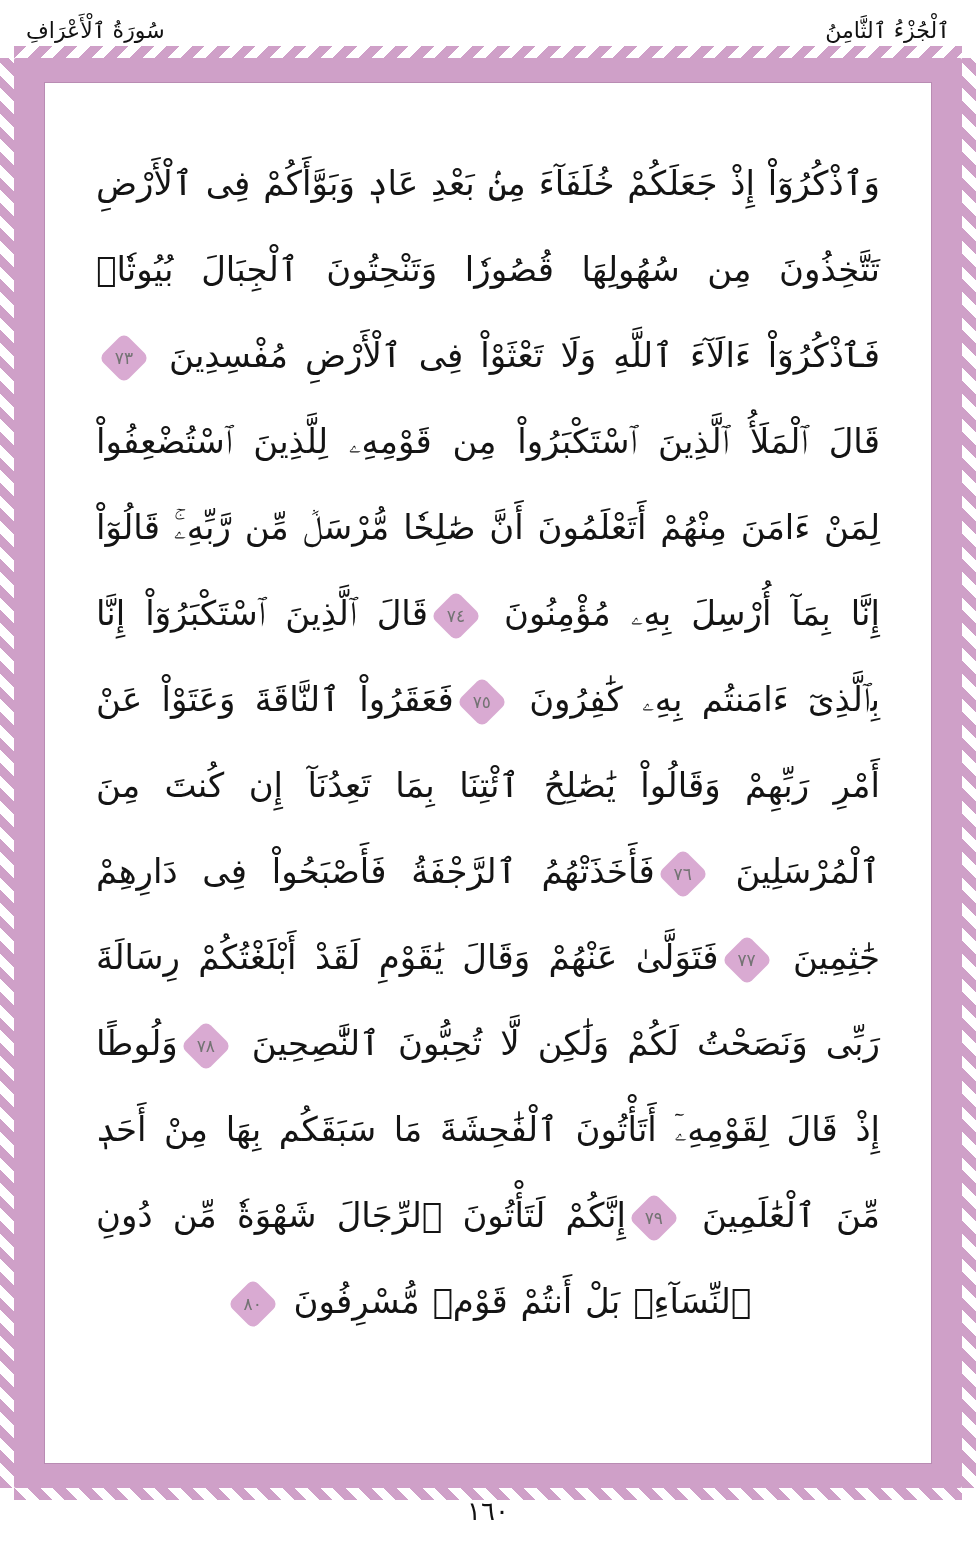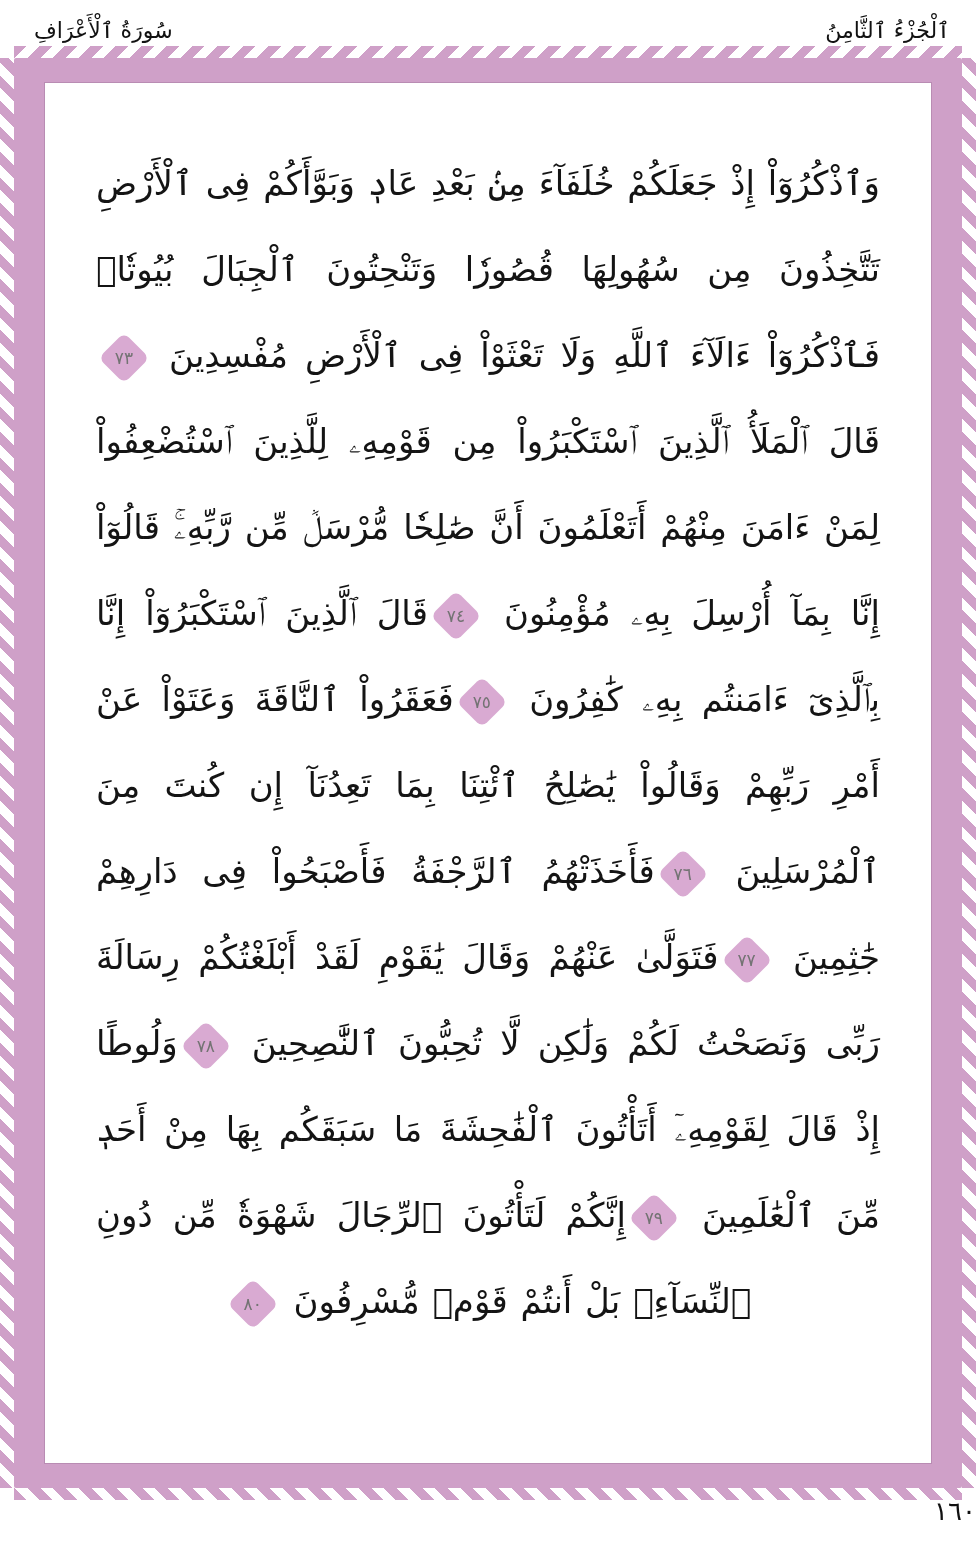--- a/index.html
+++ b/index.html
@@ -30,21 +30,21 @@
     box-sizing: border-box;
   }
   .header-item {
     font-size: 22px;
     color: #111111;
     font-family: "DejaVu Sans", "Liberation Sans", sans-serif;
     white-space: nowrap;
     letter-spacing: 0px;
   }
   .header-juz { direction: rtl; }
-  .header-sura { direction: rtl; margin-left: 8px; }
+  .header-sura { direction: rtl; }
 
   
   .frame-outer {
     position: absolute;
     top: 58px;
     left: 14px;
     width: 948px;
     height: 1430px;
     box-sizing: border-box;
     background: #cfa0c8;
@@ -131,20 +131,21 @@
     position: relative;
     z-index: 2;
   }
 
   
   .page-number {
     position: absolute;
     top: 1496px;
     left: 0;
     width: 976px;
+    text-align: center;
     font-size: 26px;
     color: #111111;
     letter-spacing: 1px;
   }
 </style>
 </head>
 <body>
 
 <div class="page">
 

